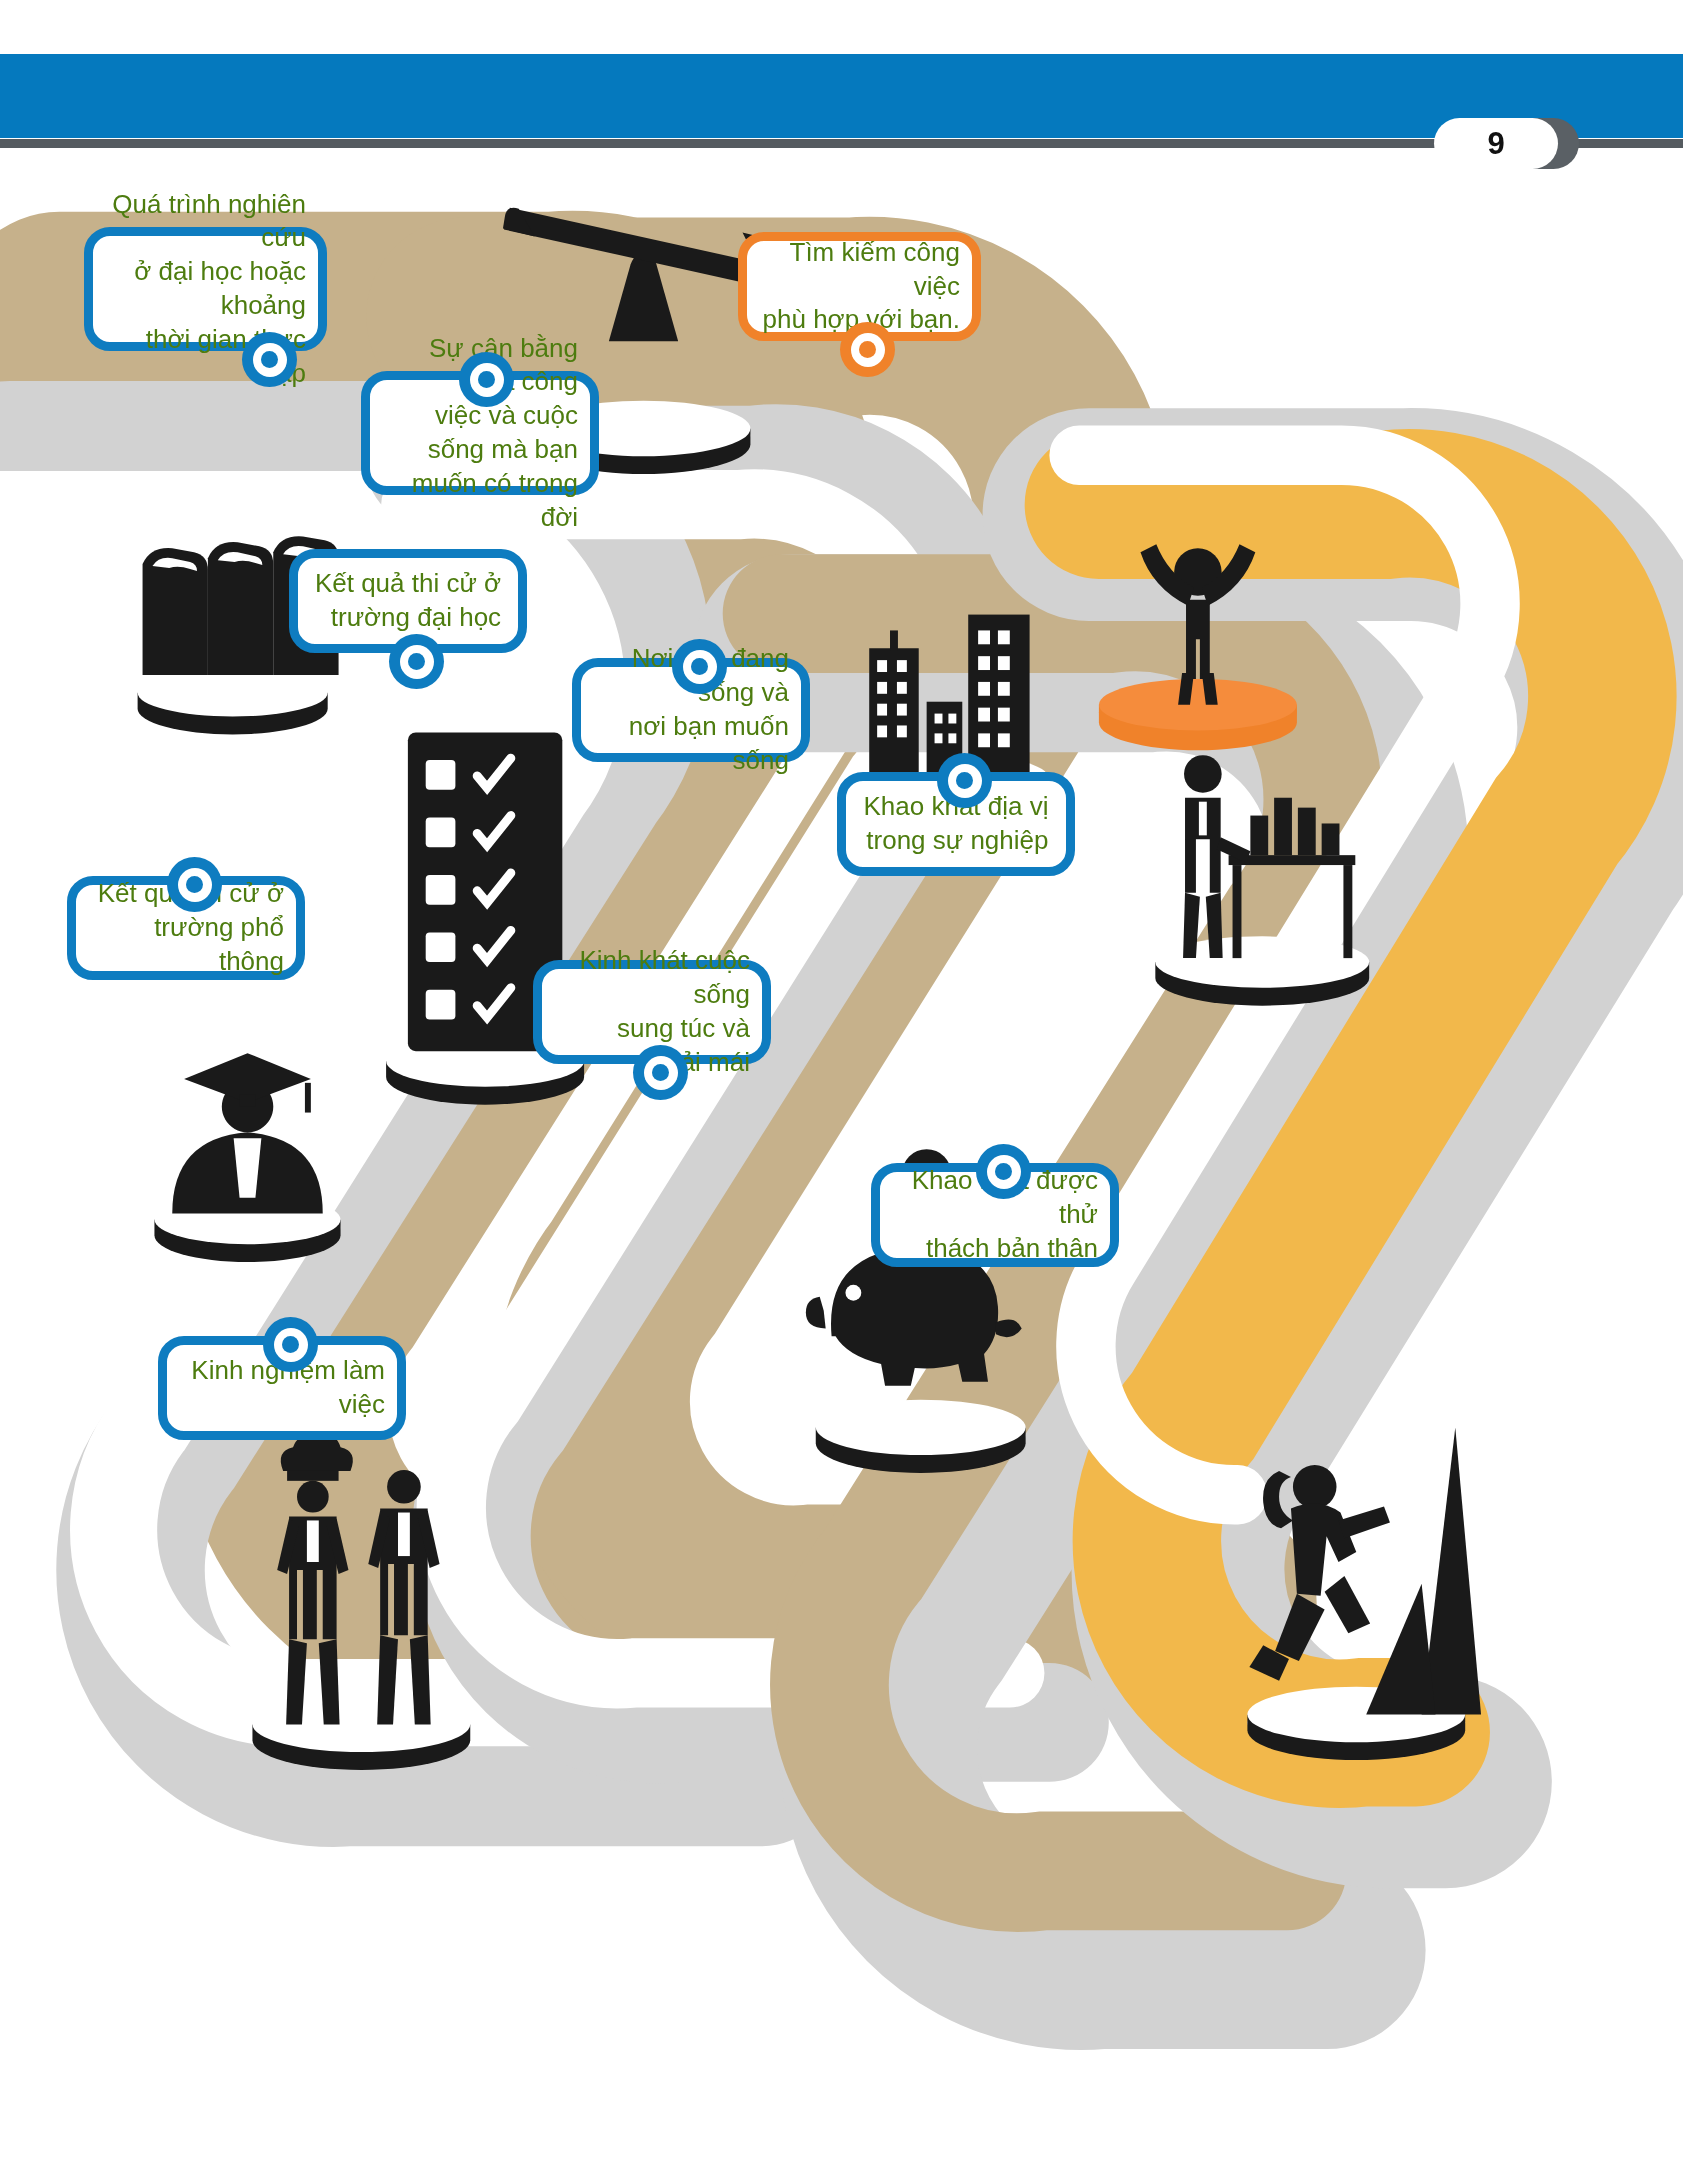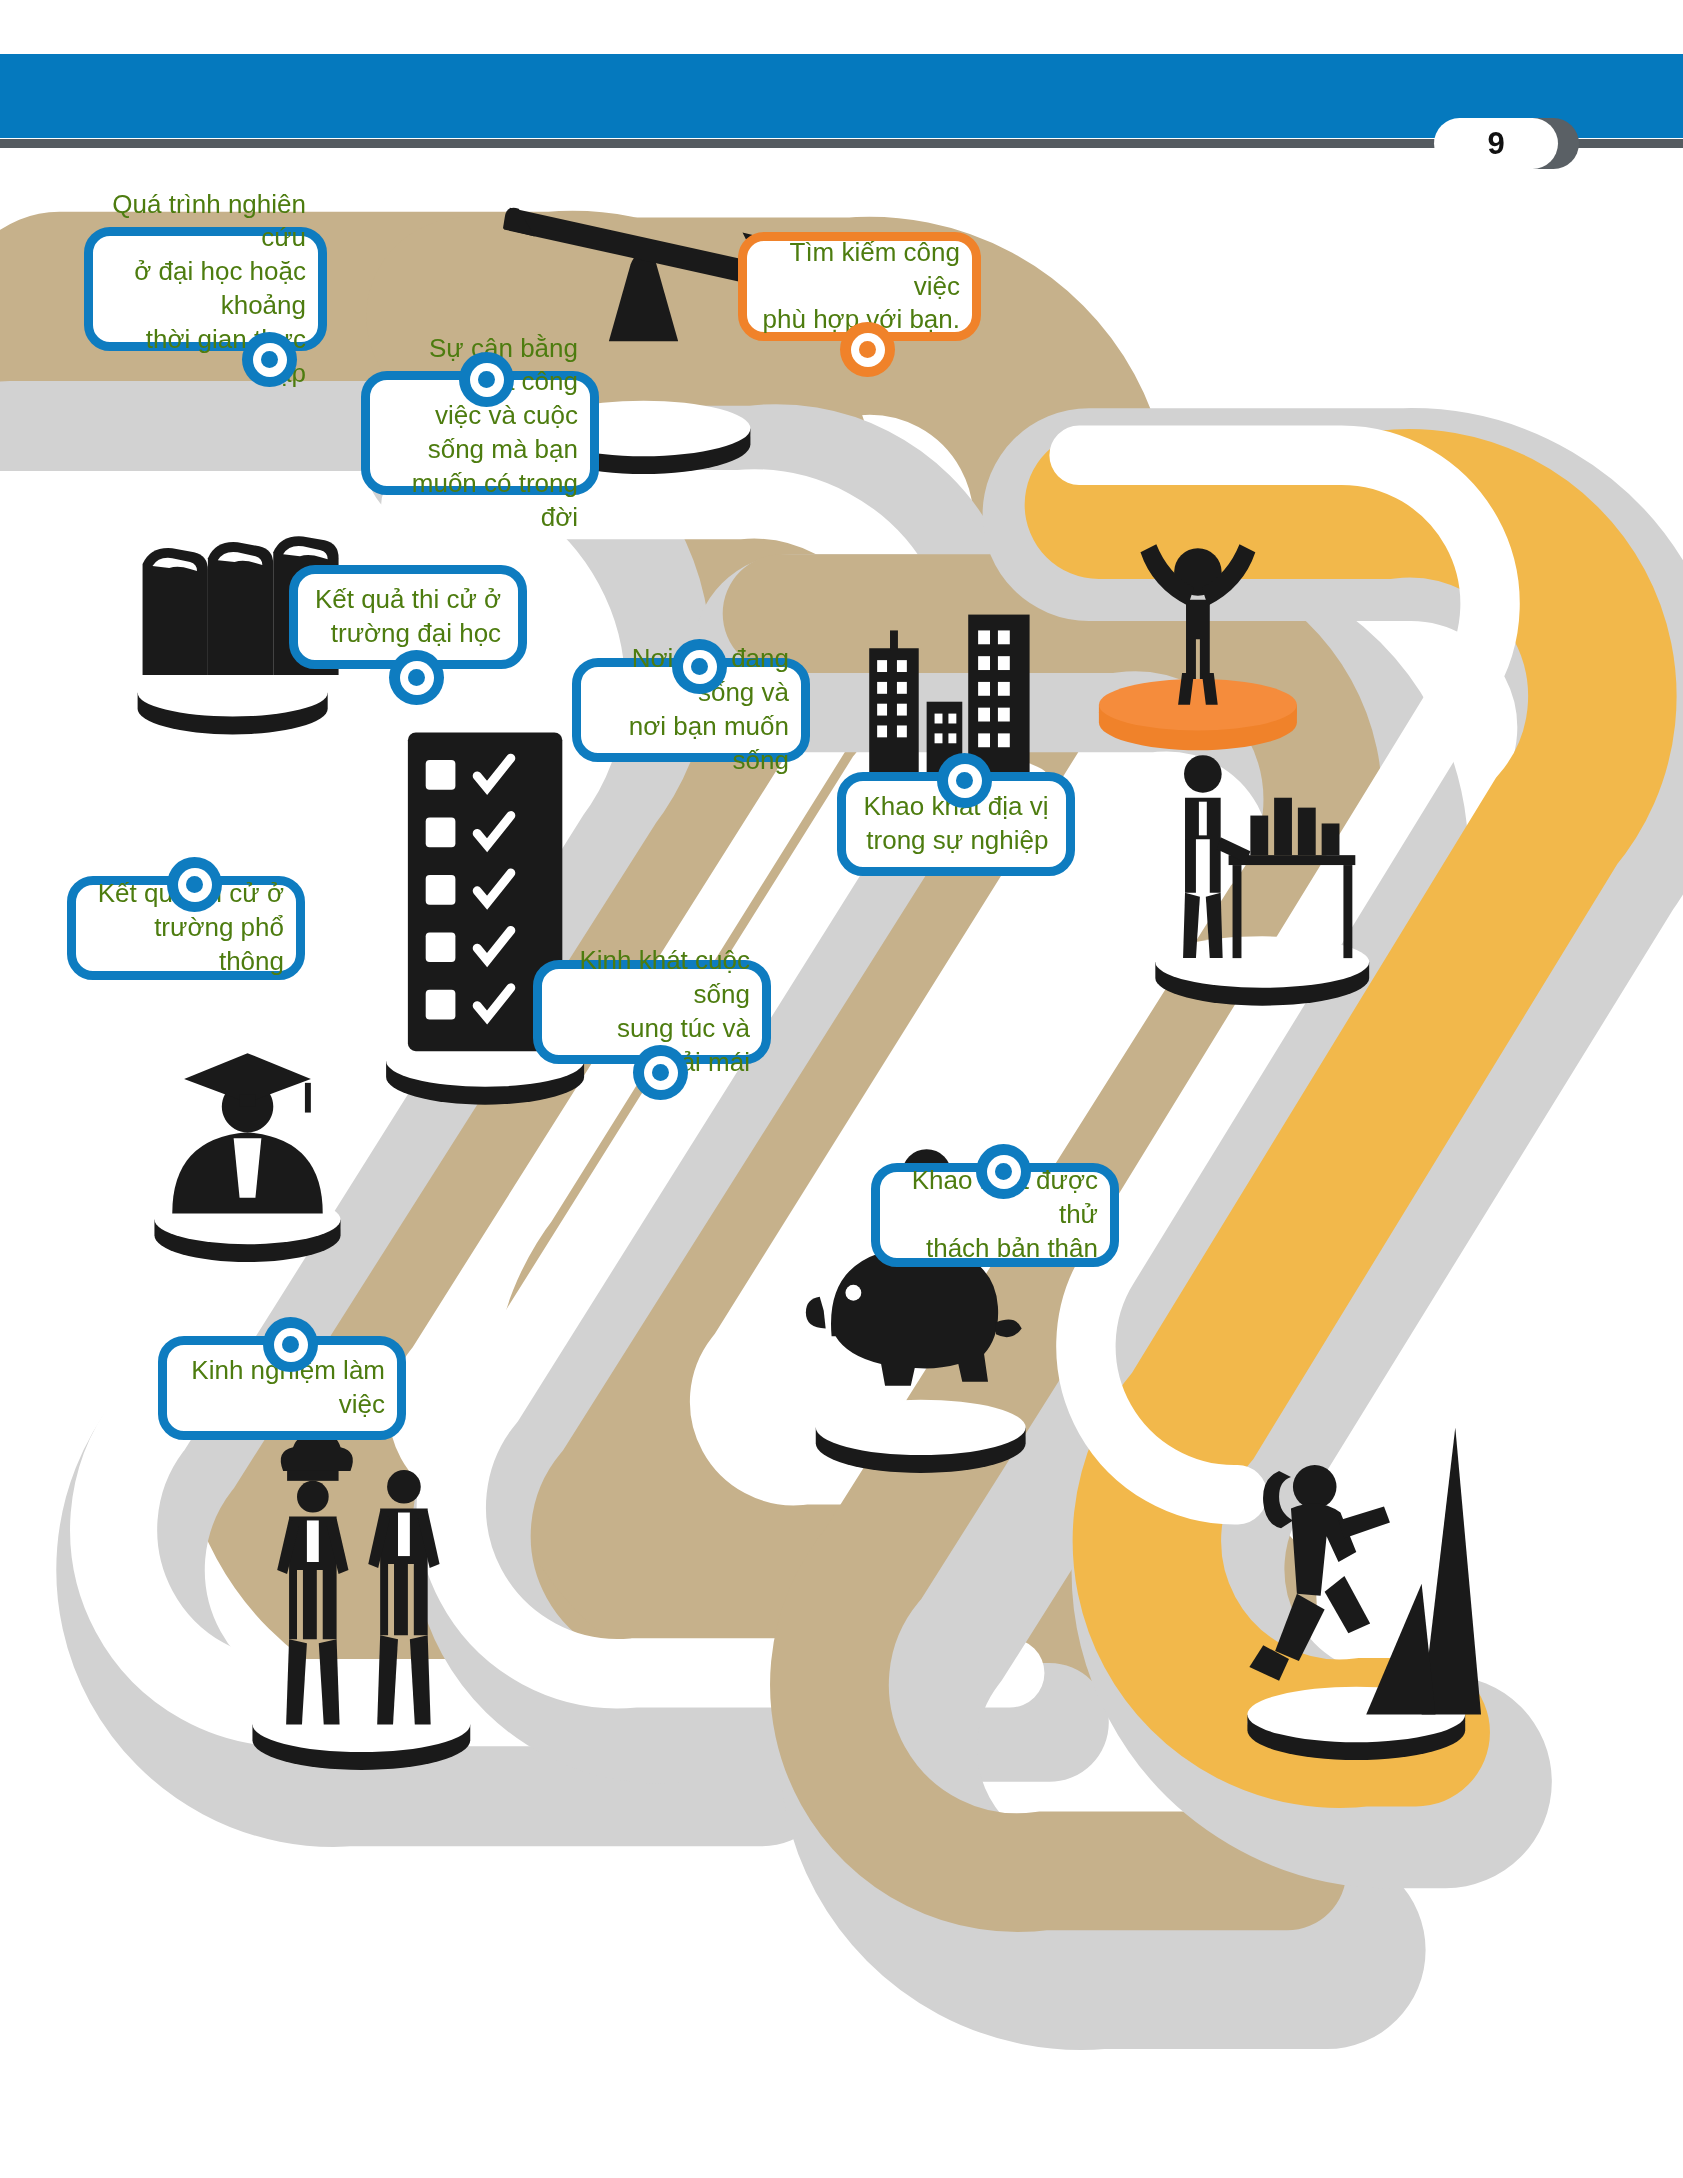--- a/index.html
+++ b/index.html
@@ -361,21 +361,21 @@
   <div class="callout orange" style="left:738px;top:74px;width:243px;height:109px;">
     <div class="callout-text">Tìm kiếm công việc
 phù hợp với bạn.</div>
     <div class="dot orange" style="left:93px;top:81px;">
       <div class="dot-inner">
         <div class="dot-core"></div>
       </div>
     </div>
   </div>
 
-  <div class="callout" style="left:289px;top:391px;width:238px;height:104px;margin-top:16px;">
+  <div class="callout" style="left:289px;top:391px;width:238px;height:104px;">
     <div class="callout-text">Kết quả thi cử ở
 trường đại học</div>
     <div class="dot" style="left:91px;top:76px;">
       <div class="dot-inner">
         <div class="dot-core"></div>
       </div>
     </div>
   </div>
 
   <div class="callout" style="left:572px;top:500px;width:238px;height:104px;">

